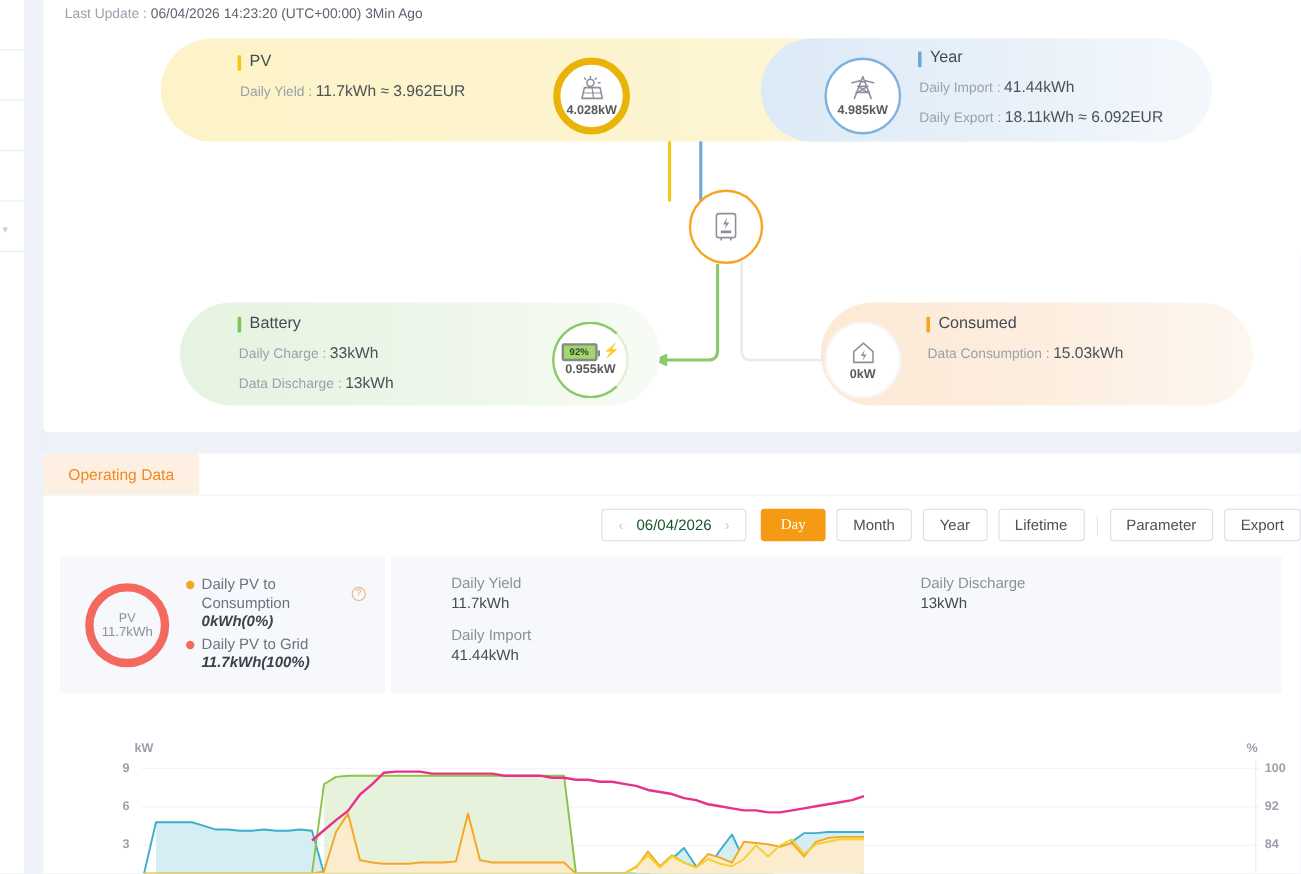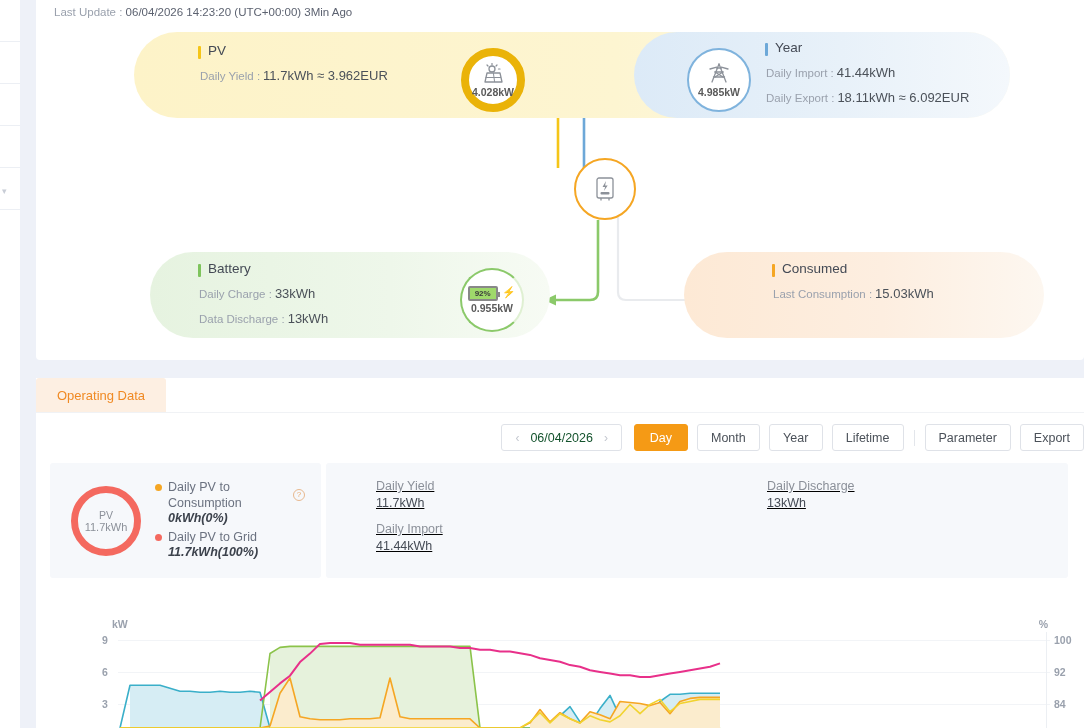--- a/index.html
+++ b/index.html
@@ -42,21 +42,21 @@
   #pill-cons  { left: 648px; top: 252px; width: 360px; background: linear-gradient(90deg,#fde9d5 0%, #fdeee0 55%, #fdf7f0 100%); }
 
   .node {
     position: absolute; width: 64px; height: 64px; border-radius: 50%;
     background: #fff; display: flex; flex-direction: column;
     align-items: center; justify-content: center;
   }
   .node .nval { font-size: 10.5px; font-weight: bold; margin-top: 1px; }
   .node svg { display: block; }
 
-  #node-pv   { left: 425px; top: 48px;  border: 8px solid #eab308; }
+  #node-pv   { left: 425px; top: 48px;  border: 6px solid #eab308; }
   #node-pv .nval { color: #5a5a5a; }
   #node-grid { left: 651px; top: 48px;  border: 2px solid #7fb3dd; }
   #node-grid .nval { color: #5a5a5a; }
   #node-batt { left: 424px; top: 268px; border: 2px solid #8bc96a; border-right-color:#dff0d2; }
   #node-batt .nval { color: #5a5a5a; }
   #node-cons { left: 651px; top: 268px; border: 2px solid #f7f7f7; }
   #node-cons .nval { color: #5a5a5a; }
   #node-inv  { left: 538px; top: 158px; border: 2px solid #f5a623; width: 62px; height: 62px; }
 
   .battbox {
@@ -86,21 +86,21 @@
     padding: 0 6px; margin-right: 12px;
   }
   .datenav .arr { color: #c3c7cf; font-size: 12px; padding: 0 7px; cursor: pointer; }
   .datenav .dtxt { font-size: 12.5px; color: #14532d; padding: 0 4px; }
   .tbtn {
     height: 27px; min-width: 54px; padding: 0 13px;
     border: 1px solid #dfe2e8; background: #fff; color: #4b5159;
     font-size: 12.5px; font-family: inherit; border-radius: 3px;
     margin-right: 9px; cursor: pointer;
   }
-  .tbtn.active { background: #f59a15; border-color: #f59a15; color: #fff; }
+  .tbtn.active { background: #f59a15; border-color: #f59a15; color: #fff; font-family: Liberation Serif, serif; }
   .vsep { width: 1px; height: 16px; background: #e3e6eb; margin: 0 10px 0 1px; }
 
   #summary-row { position: absolute; left: 14px; top: 85px; display: flex; width: 1018px; }
   #donut-card {
     width: 271px; height: 115px; background: #f6f8fb; border-radius: 3px;
     display: flex; align-items: center; position: relative; flex: none;
   }
   #donut {
     width: 70px; height: 70px; border-radius: 50%;
     border: 7px solid #f4695f; margin-left: 21px;
@@ -117,21 +117,21 @@
     position: absolute; right: 16px; top: 26px; width: 12px; height: 12px;
     border: 1px solid #e8b98f; border-radius: 50%; color: #e8a86a;
     font-size: 8px; text-align: center; line-height: 10px; cursor: pointer;
   }
   #stats-card {
     flex: 1; height: 115px; background: #f6f8fb; border-radius: 3px;
     margin-left: 5px; display: flex; padding: 16px 0 0 0;
   }
   .stat-col { width: 50%; padding-left: 50px; }
   .stat-col.right { padding-left: 70px; }
-  .stat { margin-bottom: 12px; text-decoration: underline; }
+  .stat { margin-bottom: 12px; }
   .stat .sl { font-size: 12.5px; color: #8b9099; margin-bottom: 3px; }
   .stat .sv { font-size: 12.5px; color: #454b55; }
 
   
   #chart { position: absolute; left: 14px; top: 240px; width: 1020px; height: 110px; font-weight: bold; }
   #chart .ylab { position: absolute; font-size: 10.5px; color: #9aa1ad; }
   #chart .ytick { position: absolute; font-size: 10.5px; color: #9aa1ad; }
   #chart .grid { position: absolute; left: 68px; width: 932px; height: 1px; background: #f2f4f7; }
 </style>
 </head>
@@ -195,21 +195,21 @@
     </span>
     <span class="prow" style="left:49px;top:59px">
       <span>Data Discharge :</span><b>13kWh</b>
     </span>
   </div>
 
   <div class="pill" id="pill-cons">
     <span class="accent" style="left:88px;top:12px;background:#f5a623"></span>
     <span class="ptitle" style="left:98px;top:9px">Consumed</span>
     <span class="prow" style="left:89px;top:34px">
-      <span>Last Consumption :</span><b>15.03kWh</b>
+      <span>Data Consumption :</span><b>15.03kWh</b>
     </span>
   </div>
 
   <div class="node" id="node-pv">
     <svg width="24" height="22" viewBox="0 0 24 22">
       <circle cx="11" cy="6" r="3" fill="none" stroke="#8c9199" stroke-width="1.3"></circle>
       <g stroke="#8c9199" stroke-width="1.2" stroke-linecap="round">
         <line x1="11" y1="0.5" x2="11" y2="2"></line>
           <line x1="16" y1="2" x2="15" y2="3"></line>
         <line x1="6" y1="2" x2="7" y2="3"></line>
@@ -242,20 +242,27 @@
   <div class="node" id="node-batt">
     <div style="display:flex;">
       <div class="battbox">
           <span>92%</span>
         </div>
       <span style="color:#8bc96a;font-size:11px;margin-left:5px">⚡</span>
     </div>
     <span class="nval">0.955kW</span>
   </div>
 
+  <div class="node" id="node-cons">
+    <svg width="23" height="22" viewBox="0 0 23 22">
+      <path d="M11.5 3 L3.5 10 v9 h16 v-9 z" fill="none" stroke="#8c9199" stroke-width="1.3" stroke-linejoin="round"></path>
+      <path d="M12.6 8.5 L9.3 13.6 h2.6 l-1.1 4 3.4 -5.2 h-2.6 z" fill="#8c9199"></path>
+    </svg>
+    <span class="nval">0kW</span>
+  </div>
 
   <div class="node" id="node-inv">
     <svg width="22" height="26" viewBox="0 0 22 26">
       <rect x="3" y="2" width="16" height="20" rx="2" fill="none" stroke="#8c9199" stroke-width="1.3"></rect>
       <path d="M12 5 L8.5 11 h2.6 l-1.2 4 3.8 -5.6 h-2.6 z" fill="#8c9199"></path>
       <rect x="6.5" y="16" width="9" height="2.4" rx="1" fill="#8c9199"></rect>
       <line x1="7" y1="22" x2="7" y2="24.5" stroke="#8c9199" stroke-width="1.3"></line>
       <line x1="15" y1="22" x2="15" y2="24.5" stroke="#8c9199" stroke-width="1.3"></line>
     </svg>
   </div>

